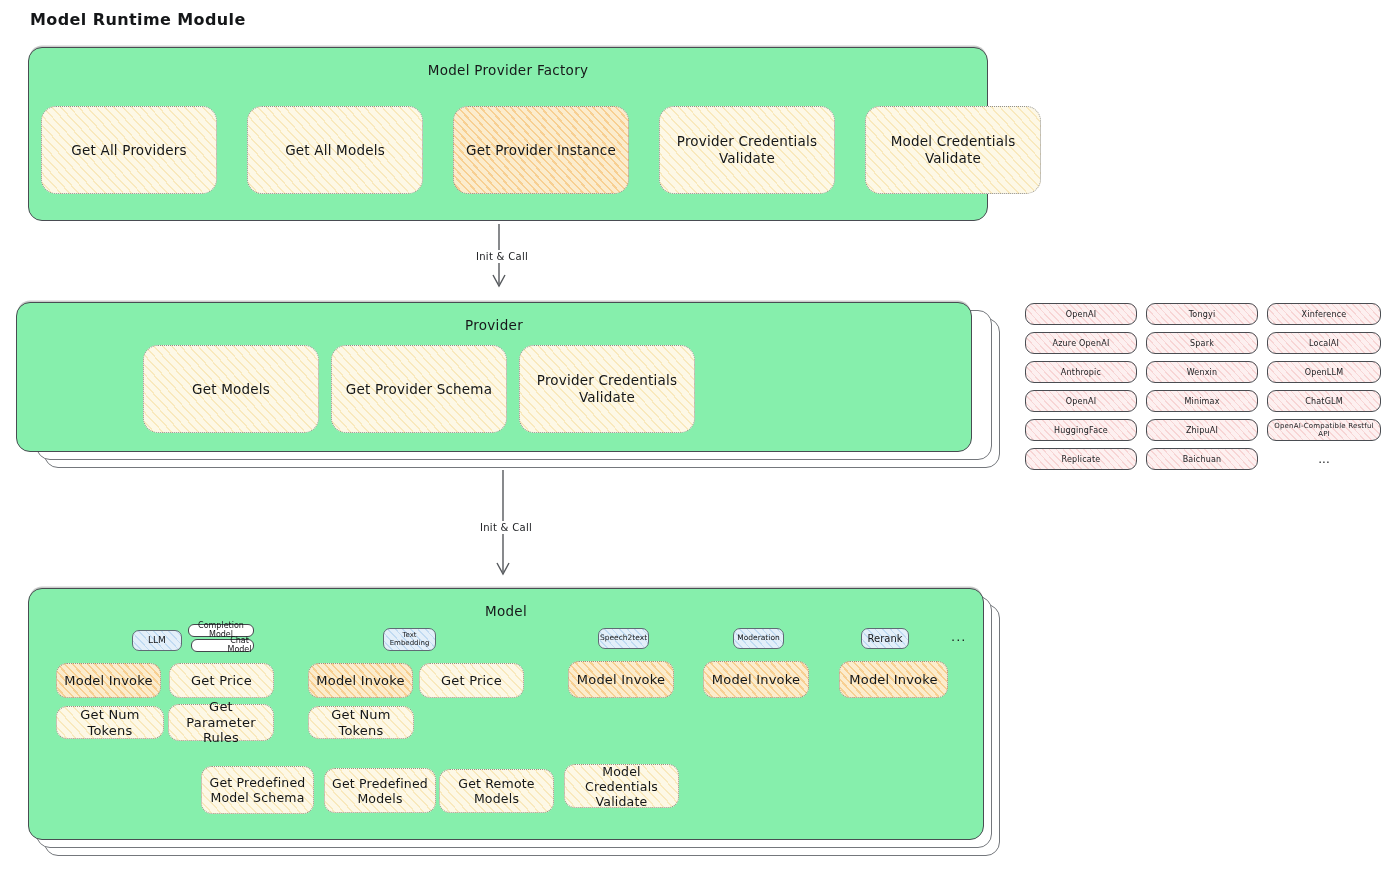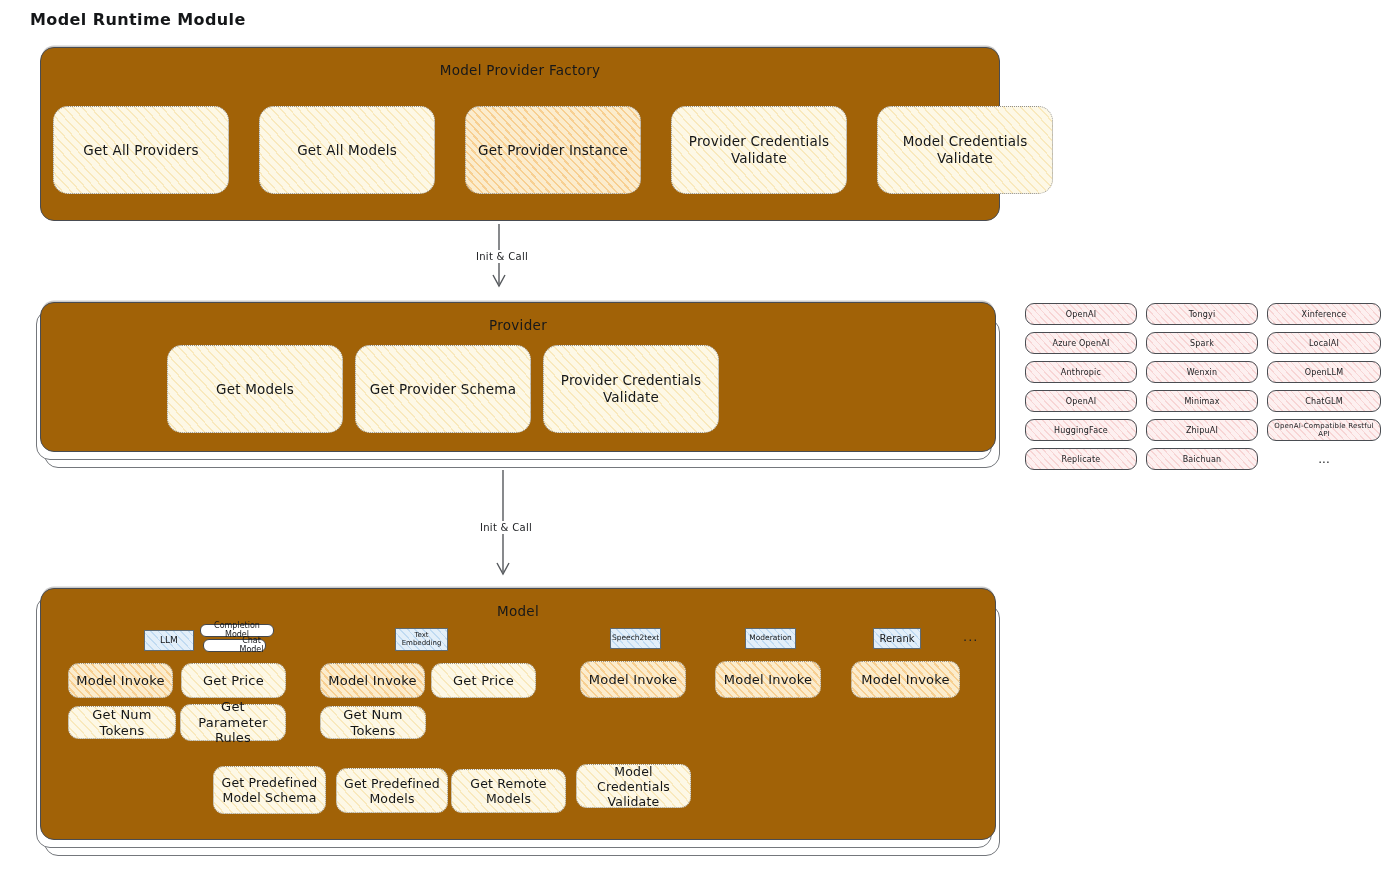--- a/index.html
+++ b/index.html
@@ -4,24 +4,23 @@
 <style>
   html,body{margin:0;padding:0;background:#ffffff;}
   body{
     position:relative;width:1393px;height:880px;overflow:hidden;
     font-family:"DejaVu Sans","Liberation Sans",sans-serif;
     color:#1c1e21;
   }
 
   
   .container{
-    position:absolute;background:#a16207;
+    position:absolute;background:#86efac;
     border:1.6px solid #494c52;border-radius:14px;
     box-shadow:0 -3px 0 -1.4px rgba(140,140,140,.45);
-    margin-left:12px;
   }
   .layer{
     position:absolute;background:#fff;
     border:1.5px solid #74777c;border-radius:14px;
   }
   .ctitle{
     position:absolute;top:14px;left:0;right:0;text-align:center;
     font-size:13.5px;letter-spacing:.3px;color:#17181a;
   }
 
@@ -45,21 +44,21 @@
   .items-row .node{width:176px;height:88px;}
   .action{
     position:absolute;box-sizing:border-box;display:flex;align-items:center;justify-content:center;
     text-align:center;border:1.6px dotted #979186;border-radius:11px;
     font-size:13px;line-height:1.2;letter-spacing:.2px;padding:2px 4px;color:#141618;
   }
 
   
   .chip{
     position:absolute;box-sizing:border-box;display:flex;align-items:center;justify-content:center;
-    text-align:center;border-radius:0;line-height:1.1;color:#17181a;
+    text-align:center;border-radius:7px;line-height:1.1;color:#17181a;
   }
   .chip.blue{
     background-color:#e3eff9;
     background-image:repeating-linear-gradient(47deg,rgba(120,176,226,.32) 0 1.2px,rgba(0,0,0,0) 1.2px 5.5px);
     border:1.3px solid #5f6b74;font-size:9px;
   }
   .chip.white{background:#fff;border:1.2px solid #43474c;font-size:8px;border-radius:6px;}
 
   
   #providers-grid{
@@ -103,21 +102,21 @@
 </div>
 
 <svg class="arrow" style="left:491px;top:224px;" width="16" height="70">
   <line x1="8" y1="0" x2="8" y2="60" stroke="#55585c" stroke-width="1.4"></line>
   <polyline points="2,51 8,62 14,51" fill="none" stroke="#55585c" stroke-width="1.4"></polyline>
 </svg>
 <div class="arrow-label" style="left:462px;top:250px;width:74px;">Init &amp; Call</div>
 
 <div class="layer" style="left:44px;top:318px;width:954px;height:148px;"></div>
 <div class="layer" style="left:36px;top:310px;width:954px;height:148px;"></div>
-<div class="container" style="left:28px;top:302px;width:954px;height:148px;">
+<div class="container" style="left:16px;top:302px;width:954px;height:148px;">
   <div class="ctitle">Provider</div>
   <div class="items-row" id="provider-items" style="left:126px;top:42px;gap:12px;">
       <div class="node yellow">Get Models</div>
       <div class="node yellow">Get Provider Schema</div>
       <div class="node yellow">Provider Credentials Validate</div>
     </div>
 </div>
 
 <div id="providers-grid">
     <div class="pill">OpenAI</div>
@@ -146,21 +145,21 @@
 </svg>
 <div class="arrow-label" style="left:466px;top:521px;width:74px;">Init &amp; Call</div>
 
 <div class="layer" style="left:44px;top:604px;width:954px;height:250px;"></div>
 <div class="layer" style="left:36px;top:596px;width:954px;height:250px;"></div>
 <div class="container" style="left:28px;top:588px;width:954px;height:250px;">
   <div class="ctitle">Model</div>
 
   <div>
     <span class="chip blue" style="left:103px;top:41px;width:50px;height:21px;">LLM</span>
-    <span class="chip white" style="left:159px;top:35px;width:74px;height:13px;">Completion Model</span>
+    <span class="chip white" style="left:159px;top:35px;width:66px;height:13px;">Completion Model</span>
     <span class="chip white" style="left:162px;top:50px;width:63px;height:13px;padding-left:34px;">Chat Model</span>
     <div class="action orange" style="left:27px;top:74px;width:105px;height:35px;">Model Invoke</div>
     <div class="action yellow" style="left:140px;top:74px;width:105px;height:35px;">Get Price</div>
     <div class="action yellow" style="left:27px;top:117px;width:108px;height:33px;">Get Num Tokens</div>
     <div class="action yellow" style="left:139px;top:115px;width:106px;height:37px;">Get Parameter Rules</div>
   </div>
 
   <div>
     <span class="chip blue" style="left:354px;top:39px;width:53px;height:23px;font-size:7px;padding:0 6px;">Text Embedding</span>
     <div class="action orange" style="left:279px;top:74px;width:105px;height:35px;">Model Invoke</div>

